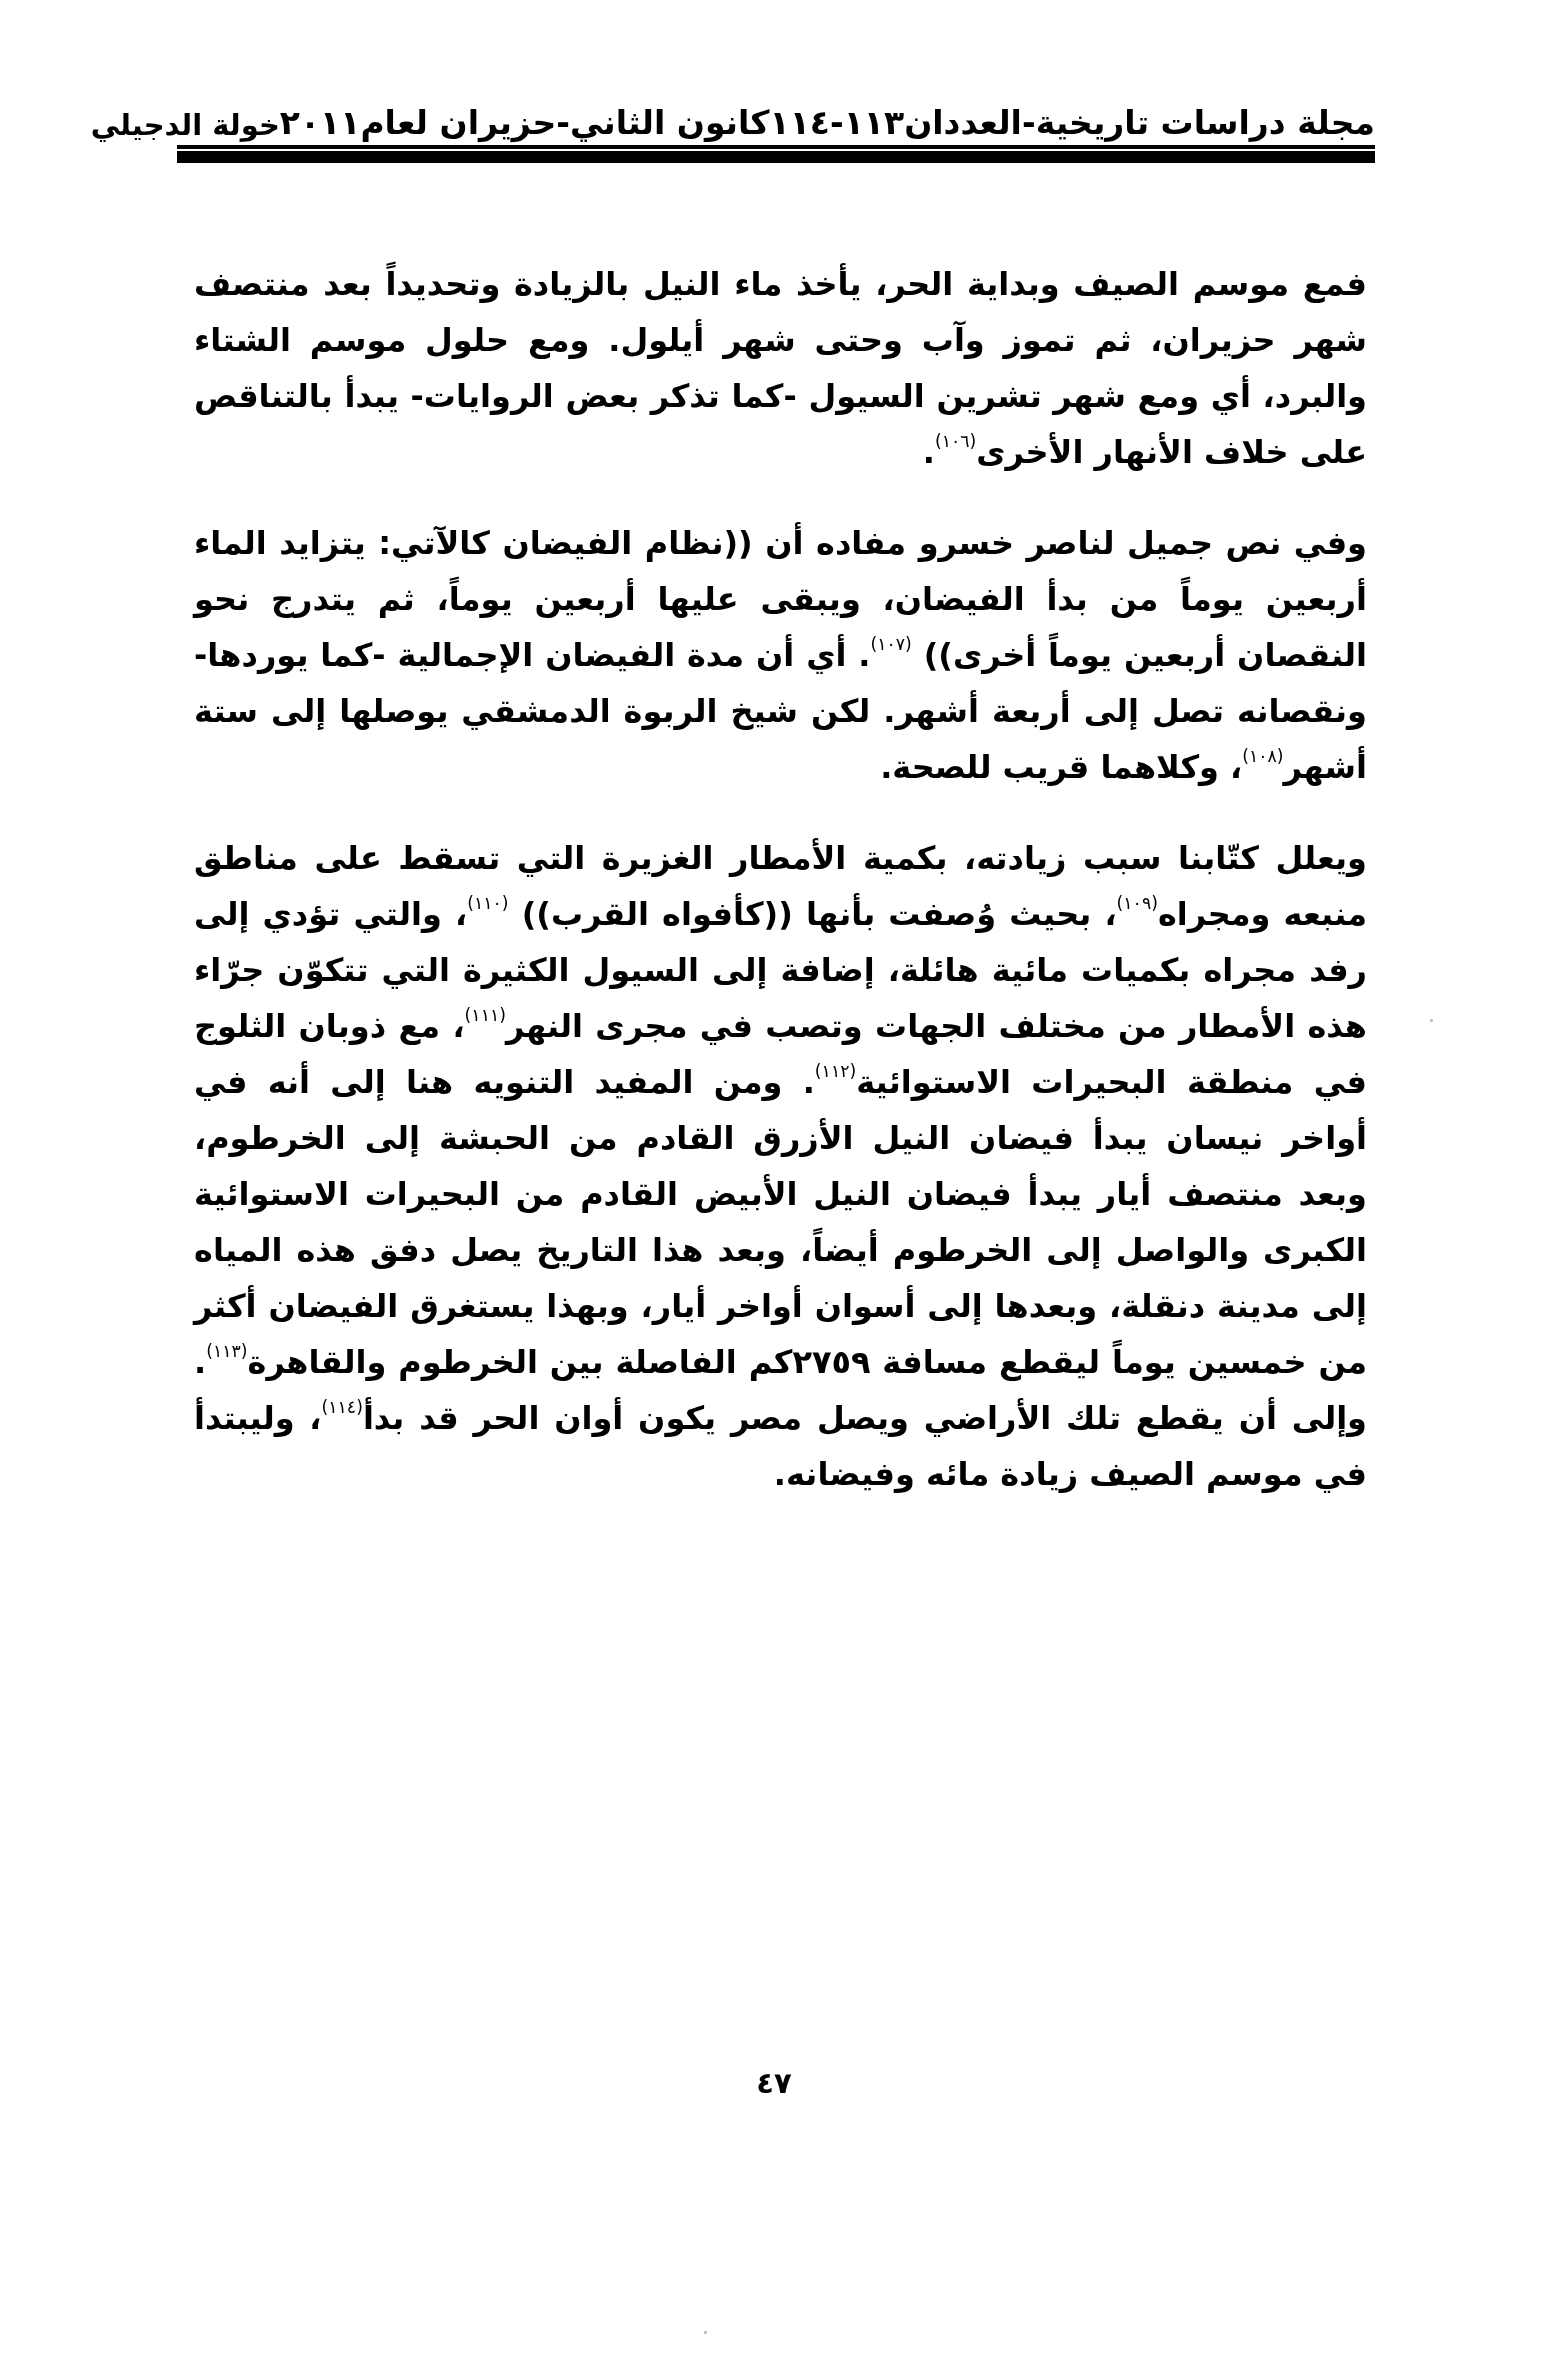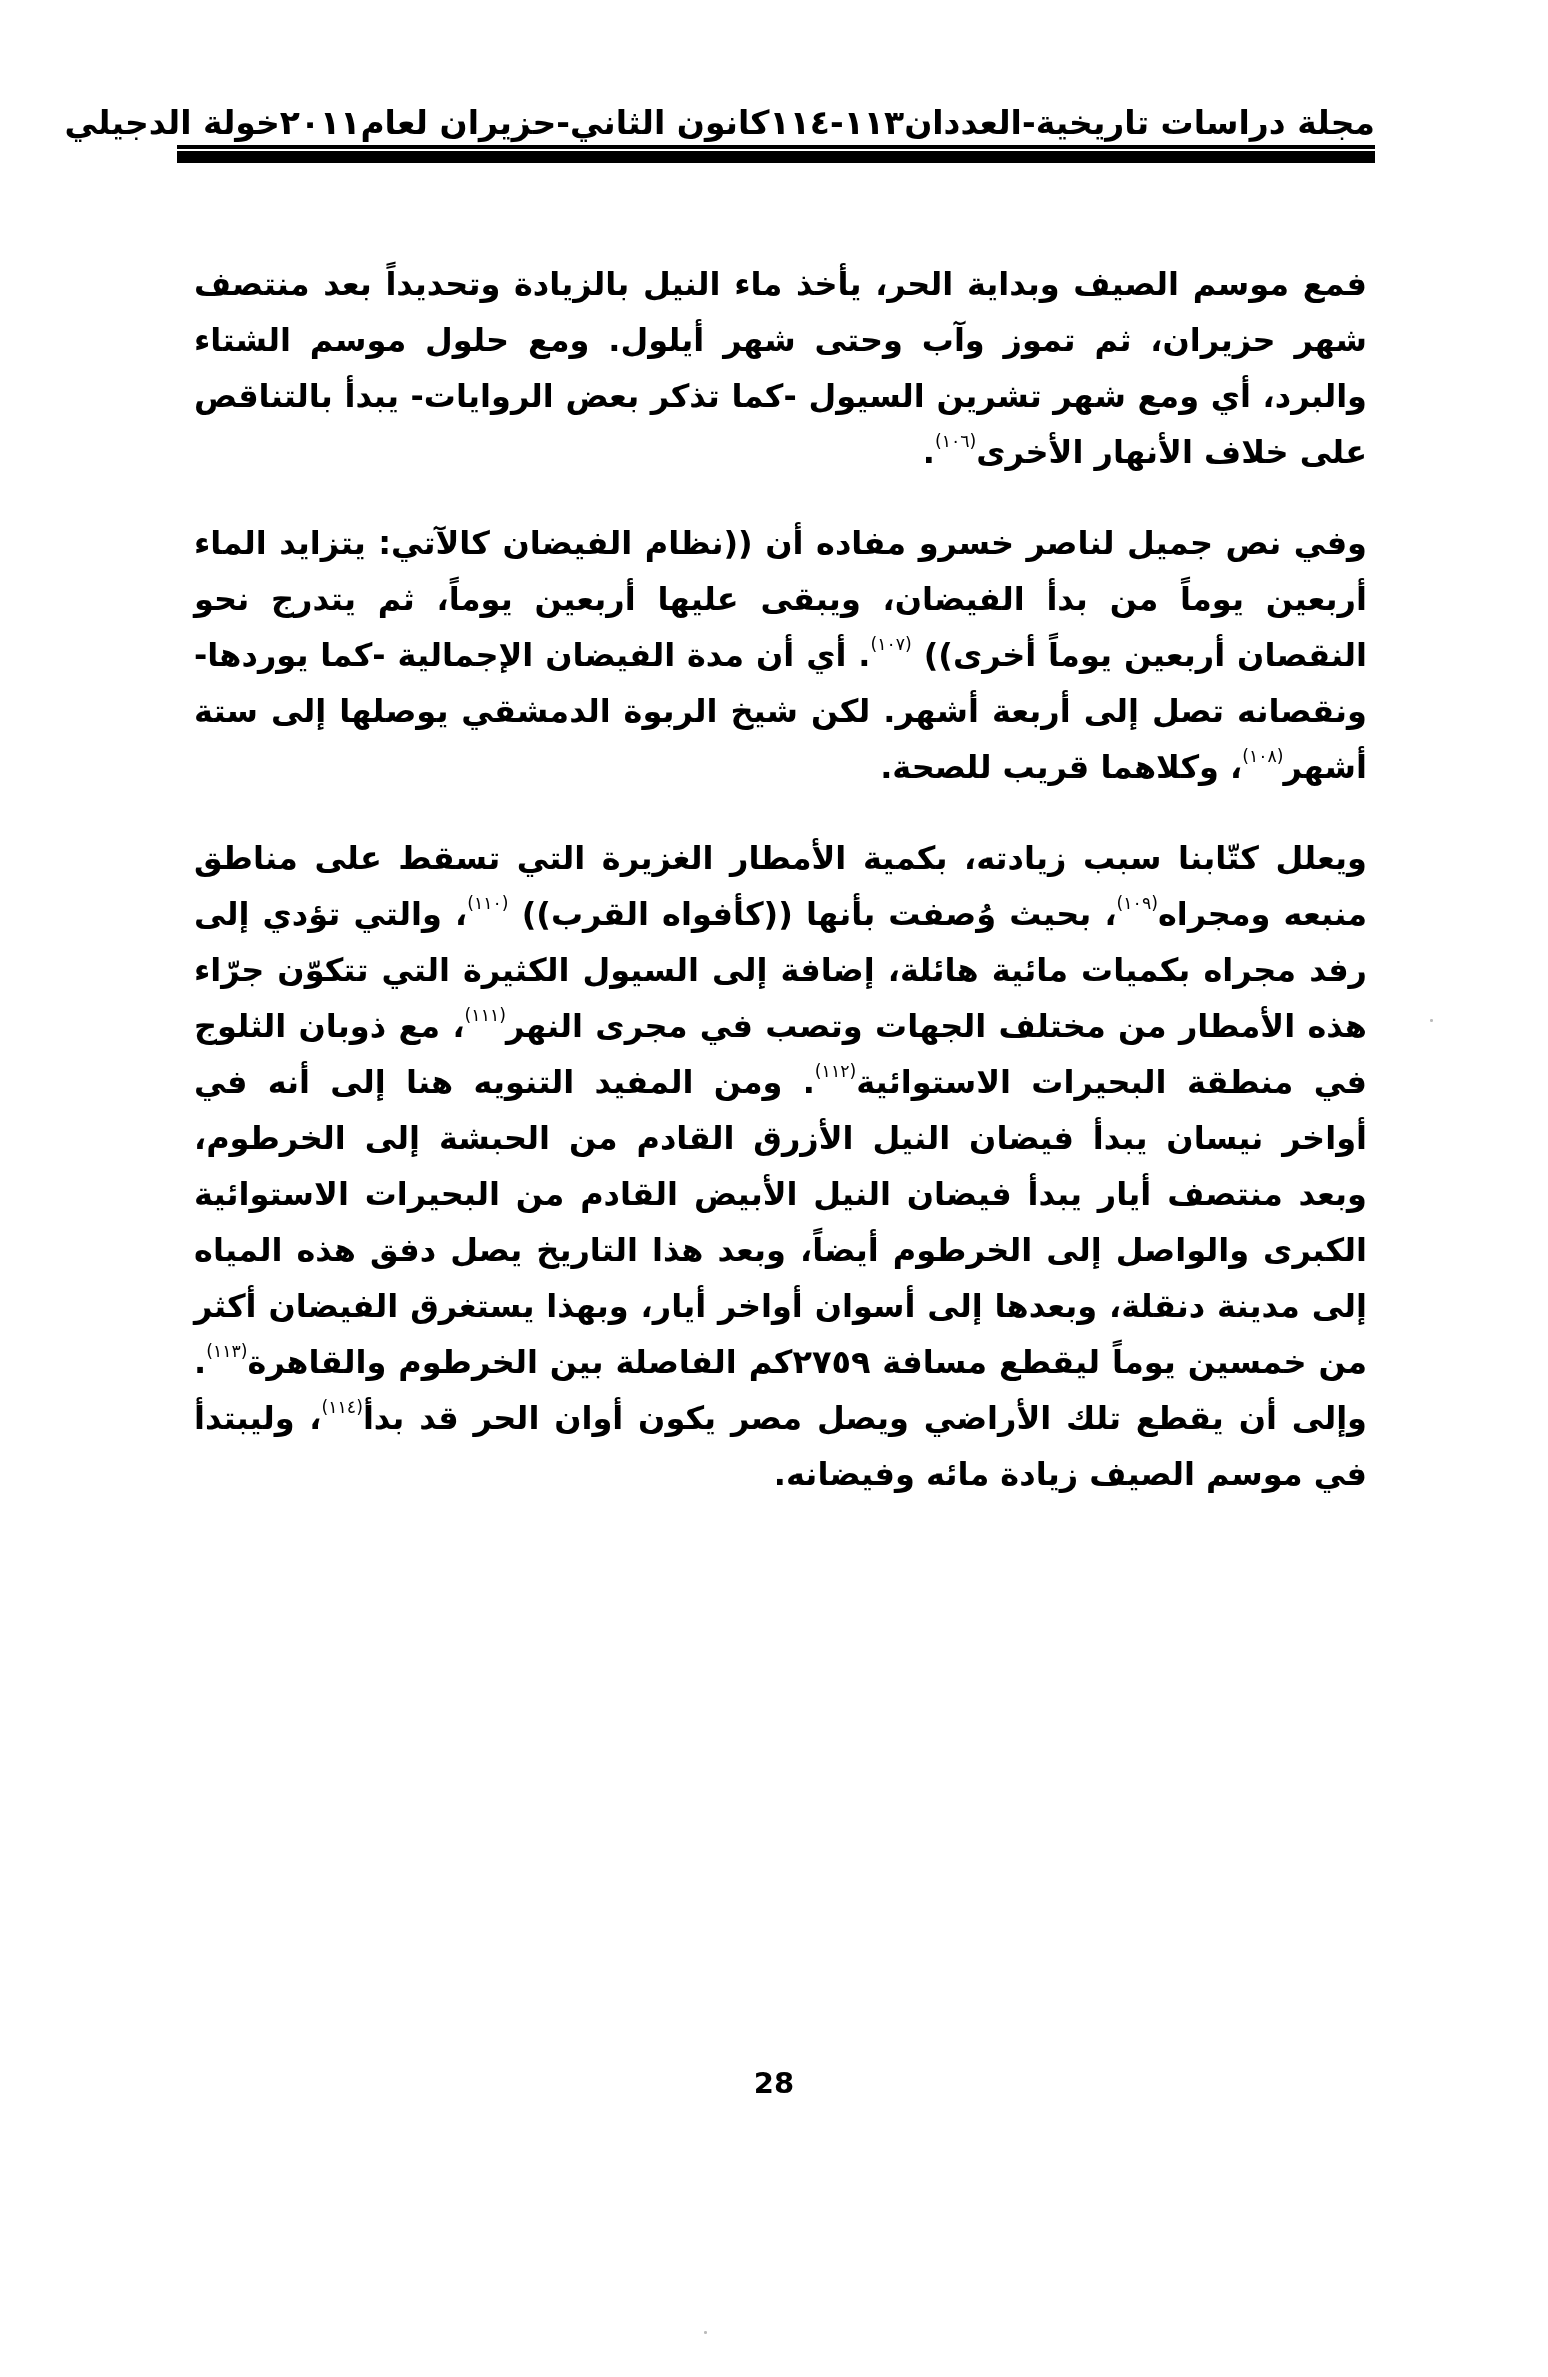--- a/index.html
+++ b/index.html
@@ -10,21 +10,21 @@
   }
   .page { position: absolute; left: 0; top: 0; width: 1548px; height: 2377px; }
 
   
   .header {
     position: absolute; left: 181px; right: 173px; top: 102px; height: 40px;
     display: flex; justify-content: space-between; align-items: flex-end;
     direction: rtl;
   }
   .header .journal { font-size: 33px; font-weight: bold; letter-spacing: -0.4px; white-space: nowrap; }
-  .header .author  { font-size: 33px; font-weight: bold; white-space: nowrap; }
+  .header .author  { font-size: 29px; font-weight: bold; white-space: nowrap; }
   .rule-thin  { position: absolute; left: 177px; right: 173px; top: 145px; height: 3.5px; background: #000; }
   .rule-thick { position: absolute; left: 177px; right: 173px; top: 151px; height: 12px; background: #000; }
 
   
   .body {
     position: absolute; left: 194px; right: 181px; top: 256px;
     direction: rtl; text-align: justify; text-align-last: right;
     font-size: 32px; font-weight: bold; line-height: 56px;
   }
   .para { margin: 0 0 35px 0; text-indent: 0; }
@@ -51,18 +51,18 @@
   </div>
   <div class="rule-thin"></div>
   <div class="rule-thick"></div>
 
   <div class="body">
     <p class="para"><span>فمع موسم الصيف وبداية الحر، يأخذ ماء النيل بالزيادة وتحديداً بعد منتصف شهر حزيران، ثم تموز وآب وحتى شهر أيلول. ومع حلول موسم الشتاء والبرد، أي ومع شهر تشرين السيول -كما تذكر بعض الروايات- يبدأ بالتناقص على خلاف الأنهار الأخرى</span><sup class="fn">(١٠٦)</sup><span>.</span></p>
     <p class="para"><span>وفي نص جميل لناصر خسرو مفاده أن ((نظام الفيضان كالآتي: يتزايد الماء أربعين يوماً من بدأ الفيضان، ويبقى عليها أربعين يوماً، ثم يتدرج نحو النقصان أربعين يوماً أخرى)) </span><sup class="fn">(١٠٧)</sup><span>. أي أن مدة الفيضان الإجمالية -كما يوردها- ونقصانه تصل إلى أربعة أشهر. لكن شيخ الربوة الدمشقي يوصلها إلى ستة أشهر</span><sup class="fn">(١٠٨)</sup><span>، وكلاهما قريب للصحة.</span></p>
     <p class="para"><span>ويعلل كتّابنا سبب زيادته، بكمية الأمطار الغزيرة التي تسقط على مناطق منبعه ومجراه</span><sup class="fn">(١٠٩)</sup><span>، بحيث وُصفت بأنها ((كأفواه القرب)) </span><sup class="fn">(١١٠)</sup><span>، والتي تؤدي إلى رفد مجراه بكميات مائية هائلة، إضافة إلى السيول الكثيرة التي تتكوّن جرّاء هذه الأمطار من مختلف الجهات وتصب في مجرى النهر</span><sup class="fn">(١١١)</sup><span>، مع ذوبان الثلوج في منطقة البحيرات الاستوائية</span><sup class="fn">(١١٢)</sup><span>. ومن المفيد التنويه هنا إلى أنه في أواخر نيسان يبدأ فيضان النيل الأزرق القادم من الحبشة إلى الخرطوم، وبعد منتصف أيار يبدأ فيضان النيل الأبيض القادم من البحيرات الاستوائية الكبرى والواصل إلى الخرطوم أيضاً، وبعد هذا التاريخ يصل دفق هذه المياه إلى مدينة دنقلة، وبعدها إلى أسوان أواخر أيار، وبهذا يستغرق الفيضان أكثر من خمسين يوماً ليقطع مسافة ٢٧٥٩كم الفاصلة بين الخرطوم والقاهرة</span><sup class="fn">(١١٣)</sup><span>. وإلى أن يقطع تلك الأراضي ويصل مصر يكون أوان الحر قد بدأ</span><sup class="fn">(١١٤)</sup><span>، وليبتدأ في موسم الصيف زيادة مائه وفيضانه.</span></p>
   </div>
 
-  <div class="page-number">28</div>
+  <div class="page-number">٤٧</div>
 
   <span class="speck" style="left:1430px; top:1019px;"></span>
   <span class="speck" style="left:704px; top:2331px;"></span>
 </div>
 
 
 </body></html>

